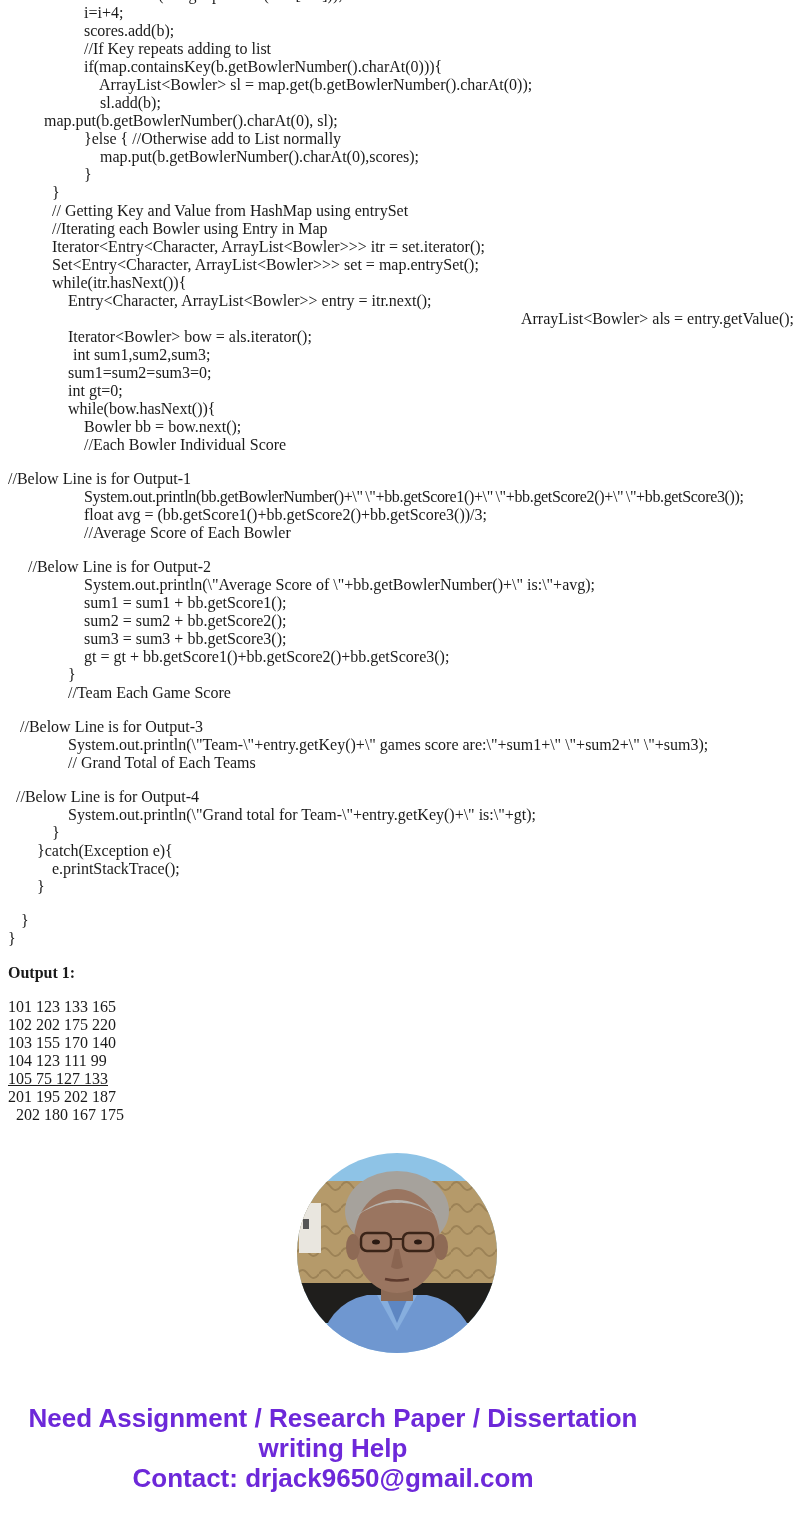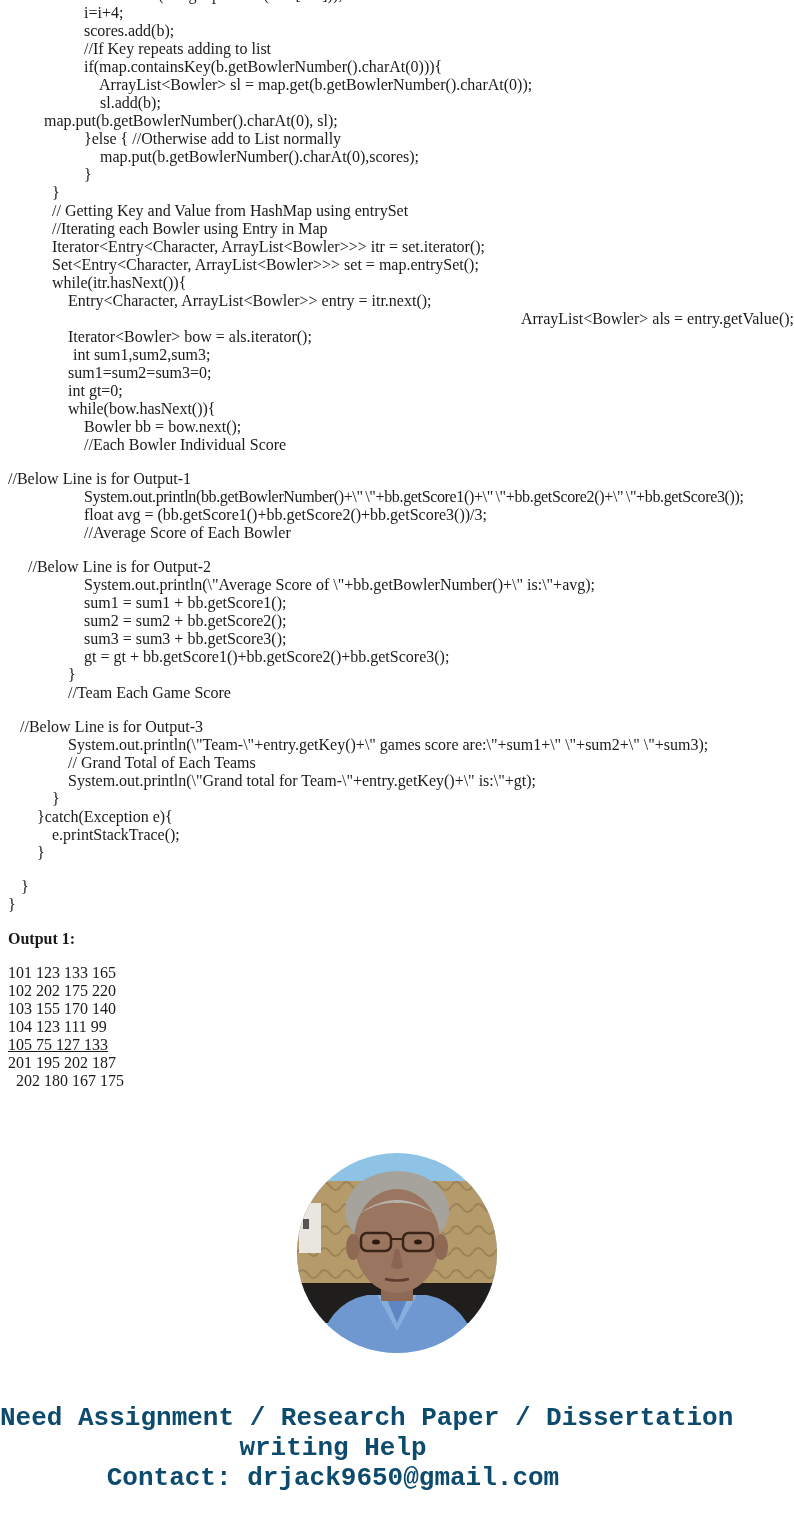--- a/index.html
+++ b/index.html
@@ -54,25 +54,25 @@
     overflow: hidden;
   }
   .portrait-wrap svg { display: block; }
 
   .footer {
     position: absolute;
     left: 0;
     top: 1403px;
     width: 666px;
     text-align: center;
-    font-family: Liberation Mono, monospace;
+    font-family: Liberation Sans, sans-serif;
     font-weight: bold;
     font-size: 26px;
     line-height: 30px;
-    color: #0c4a6e;
+    color: #6d28d9;
   }
   .footer div { white-space: nowrap; }
 </style>
 </head>
 <body>
 
 <div class="doc-viewport">
   <div class="doc-content">
     <div id="code-lines">
         <div class="line" style="padding-left: 84px;">b.setScore3(Integer.parseInt(data[i+3]));</div>
@@ -109,20 +109,21 @@
         <div class="line" style="padding-left: 84px;">System.out.println(\"Average Score of \"+bb.getBowlerNumber()+\" is:\"+avg);</div>
         <div class="line" style="padding-left: 84px;">sum1 = sum1 + bb.getScore1();</div>
         <div class="line" style="padding-left: 84px;">sum2 = sum2 + bb.getScore2();</div>
         <div class="line" style="padding-left: 84px;">sum3 = sum3 + bb.getScore3();</div>
         <div class="line" style="padding-left: 84px;">gt = gt + bb.getScore1()+bb.getScore2()+bb.getScore3();</div>
         <div class="line" style="padding-left: 68px;">}</div>
         <div class="line" style="padding-left: 68px;">//Team Each Game Score</div>
         <div class="line gap-before" style="padding-left: 20px;">//Below Line is for Output-3</div>
         <div class="line" style="padding-left: 68px;">System.out.println(\"Team-\"+entry.getKey()+\" games score are:\"+sum1+\" \"+sum2+\" \"+sum3);</div>
         <div class="line" style="padding-left: 68px;">// Grand Total of Each Teams</div>
+        <div class="line gap-before" style="padding-left: 16px;">//Below Line is for Output-4</div>
         <div class="line" style="padding-left: 68px;">System.out.println(\"Grand total for Team-\"+entry.getKey()+\" is:\"+gt);</div>
         <div class="line" style="padding-left: 52px;">}</div>
         <div class="line" style="padding-left: 37px;">}catch(Exception e){</div>
         <div class="line" style="padding-left: 52px;">e.printStackTrace();</div>
         <div class="line" style="padding-left: 37px;">}</div>
         <div class="line gap-before" style="padding-left: 21px;">}</div>
         <div class="line" style="padding-left: 8px;">}</div>
       </div>
     <div class="heading" style="padding-left:8px;">Output 1:</div>
     <div id="output-rows" class="data-block">

